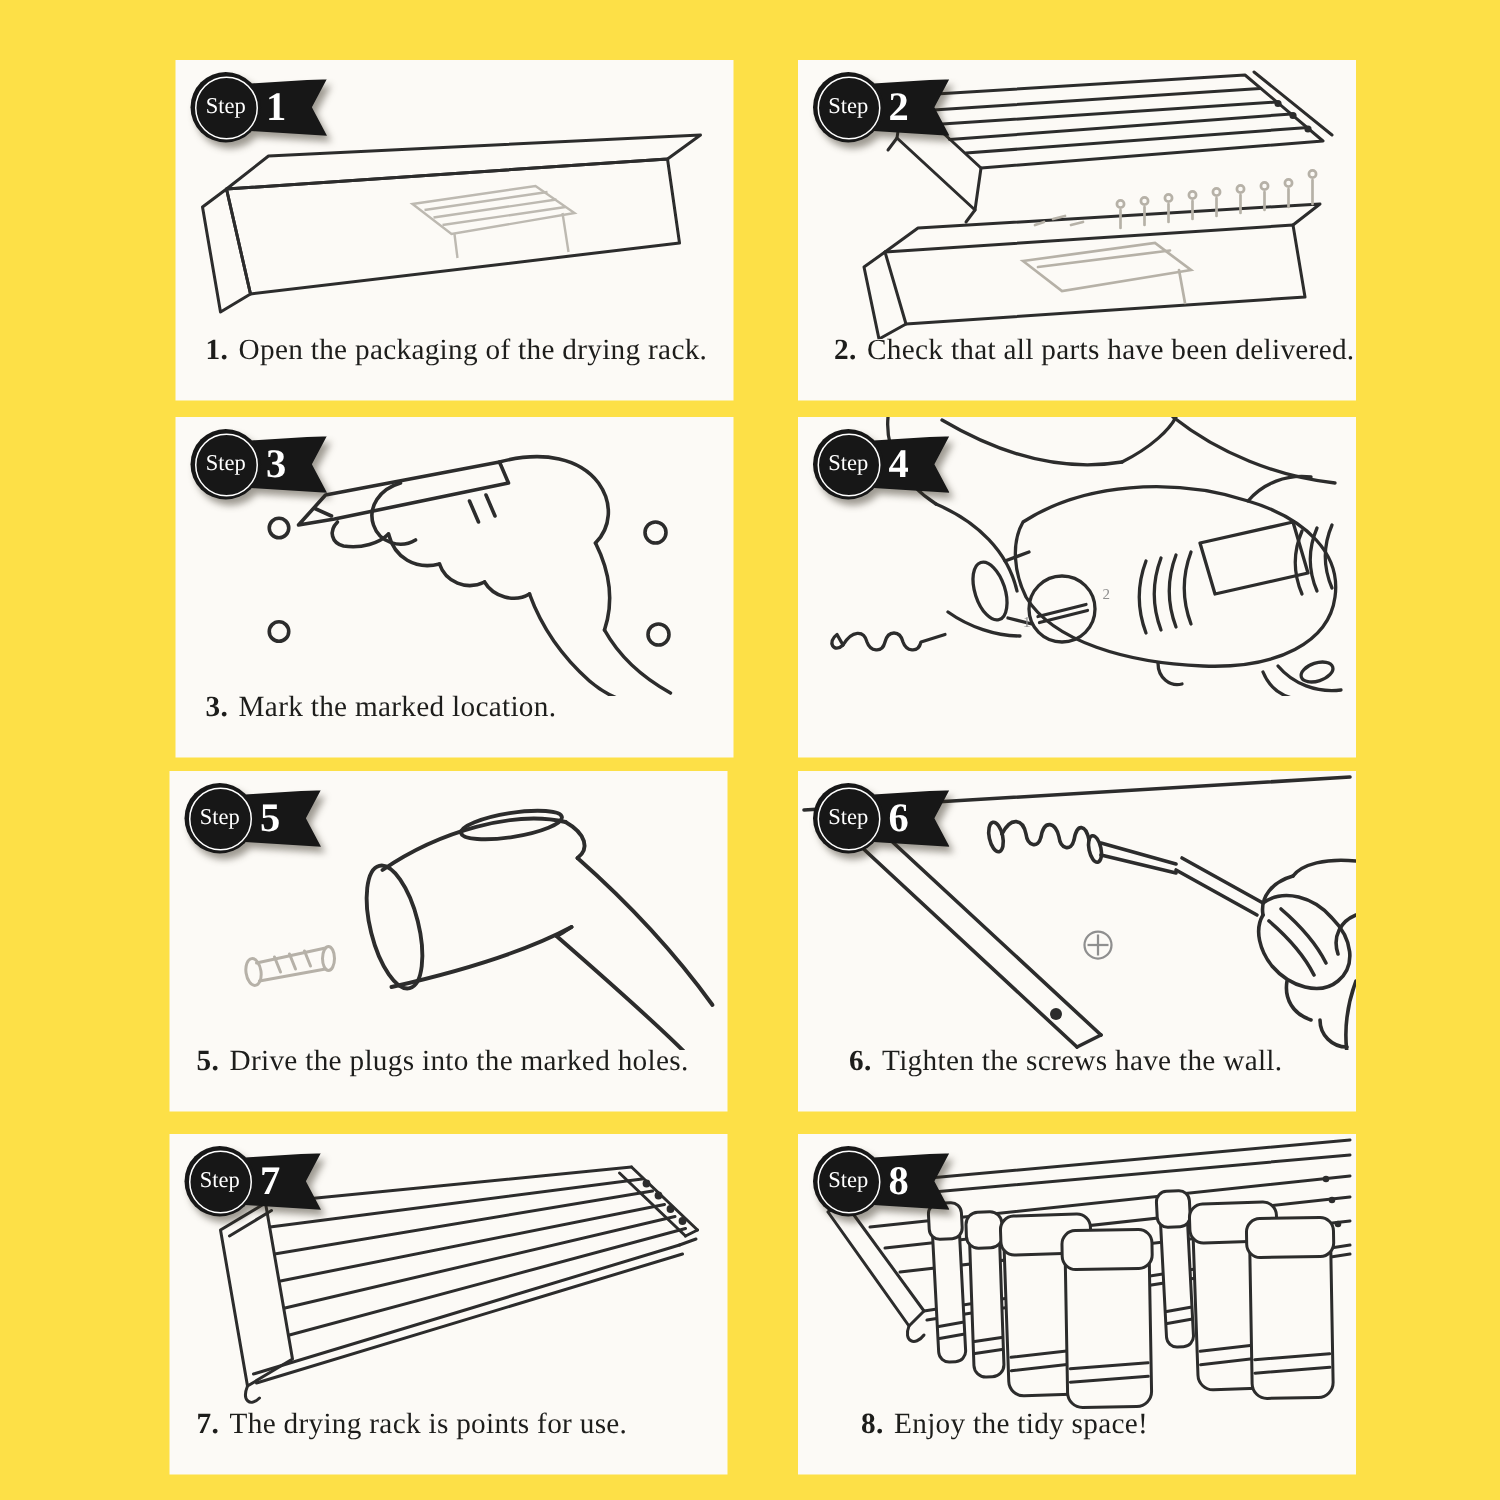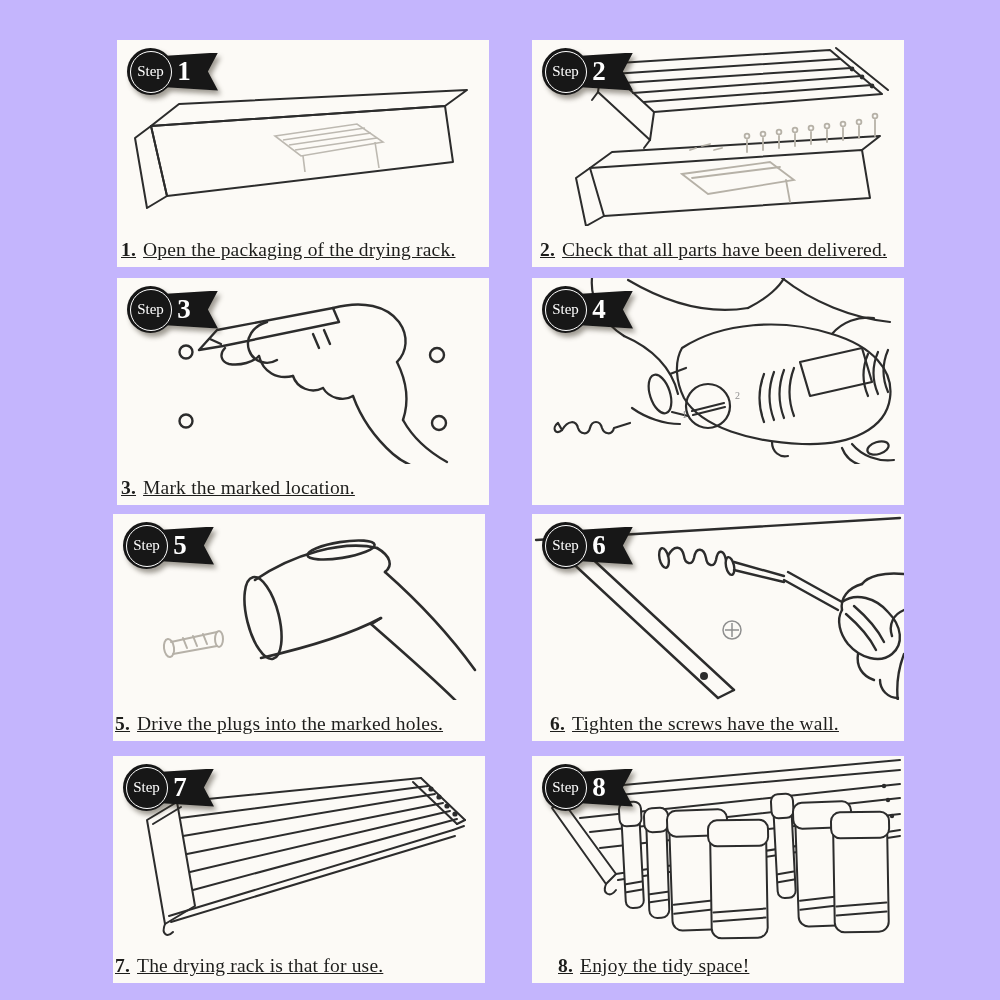--- a/index.html
+++ b/index.html
@@ -1,20 +1,20 @@
 <!DOCTYPE html>
 <html><head>
 <meta charset="utf-8">
 <style>
   html,body{margin:0;padding:0;}
   body{background:#f6eee0;font-family:"Liberation Serif", serif;}
-  .sheet{position:relative;width:1000px;height:1000px;background:#c4b5fd;overflow:hidden;}
+  .sheet{position:relative;width:1000px;height:1000px;background:#fde047;overflow:hidden;}
   .cell{position:absolute;width:372px;height:227px;background:#fcfaf6;}
   .illus{position:absolute;left:0;top:0;width:372px;height:186px;display:block;}
-  .caption{position:absolute;bottom:6px;margin:0;font-size:19.5px;color:#1d1d1b;white-space:nowrap;letter-spacing:.2px;text-decoration:underline;}
+  .caption{position:absolute;bottom:6px;margin:16px;font-size:19.5px;color:#1d1d1b;white-space:nowrap;letter-spacing:.2px;}
   .caption b{font-weight:bold;margin-right:7px;}
   
   .badge{position:absolute;top:8px;left:10px;display:flex;align-items:center;filter:drop-shadow(3px 4px 2.5px rgba(45,38,25,.45));}
   .badge-circle{position:relative;z-index:2;width:47px;height:47px;border-radius:50%;background:#171717;display:flex;align-items:center;justify-content:center;}
   .badge-circle::after{content:"";position:absolute;inset:2.5px;border:1.6px solid #fff;border-radius:50%;}
   .badge-word{color:#fff;font-size:15px;}
   .badge-flag{position:relative;z-index:1;margin-left:-12px;width:56px;height:38px;background:#171717;
     clip-path:polygon(0 9%,100% 0,82% 50%,100% 100%,0 91%);
     display:flex;align-items:center;justify-content:center;padding-right:12px;box-sizing:border-box;}
   .badge-num{color:#fff;font-size:27px;font-weight:bold;}
@@ -291,21 +291,21 @@
       </g>
     </svg>
     <div class="badge">
       <div class="badge-circle">
           <span class="badge-word">Step</span>
         </div>
       <div class="badge-flag">
           <span class="badge-num">7</span>
         </div>
     </div>
-    <p class="caption" style="left:2px;"><b>7.</b><span>The drying rack is that for use.</span></p>
+    <p class="caption" style="left:2px;"><b>7.</b><span>The drying rack is points for use.</span></p>
   </section>
 
   <section class="cell" style="left:532px;top:756px;">
     <svg class="illus" viewBox="0 0 372 186">
       <g stroke="#2c2c2c" stroke-width="2" fill="none" stroke-linecap="round" stroke-linejoin="round">
         <path d="M36,34 L368,4"></path>
           <path d="M30,44 L368,14"></path>
         <path d="M30,44 L20,52 L74,128 L84,118 Z"></path>
         <path d="M74,128 C70,138 78,142 84,134"></path>
         <path d="M48,62 L368,28"></path>

